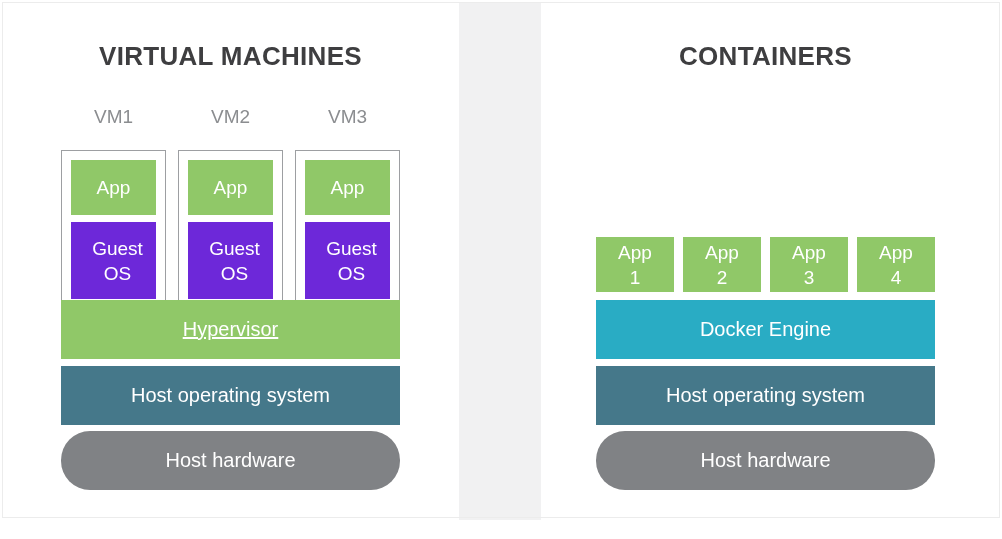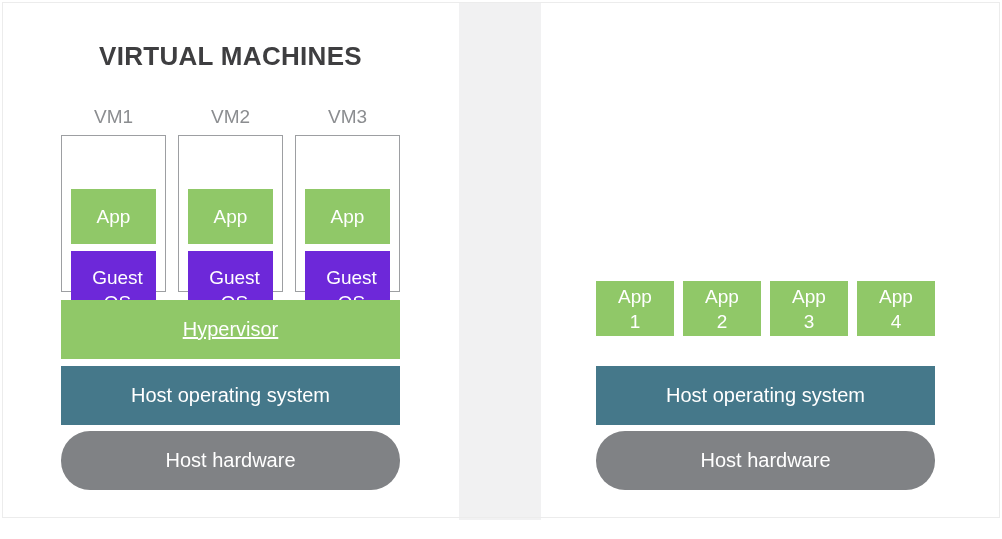--- a/index.html
+++ b/index.html
@@ -61,40 +61,39 @@
   .vm-col.c0 { left: 0; }
   .vm-col.c1 { left: 117px; }
   .vm-col.c2 { left: 234px; }
 
   .vm-label {
     height: 26px;
     line-height: 26px;
     text-align: center;
     font-size: 19px;
     color: #8b8d90;
-    margin-bottom: 5px;
+    margin-bottom: 20px;
   }
 
   .vm-box {
     height: 157px;
     background: #ffffff;
     border: 1px solid #9d9fa2;
     padding: 9px;
   }
 
   .cell {
     display: flex;
     align-items: center;
     justify-content: center;
     text-align: center;
     color: #ffffff;
     font-size: 19px;
     line-height: 25px;
     white-space: pre-line;
-    margin-top: 44px;
   }
 
   .app-cell   { height: 55px; background: #90c868; }
   .guest-cell { height: 77px; background: #6d28d9; margin-top: 7px; padding-left: 8px; }
 
   
   .bar {
     position: absolute;
     left: 0;
     width: 339px;
@@ -165,29 +164,31 @@
 OS</div>
       </div>
     </div>
 
     <div class="bar row0 bar-green">Hypervisor</div>
     <div class="bar row1 bar-teal">Host operating system</div>
     <div class="bar row2 bar-gray">Host hardware</div>
   </section>
 
   <section class="panel panel-right">
+    <h1 class="panel-title">CONTAINERS</h1>
 
     <div class="apps-row">
       <div class="cell app-tile">App
 1</div>
       <div class="cell app-tile">App
 2</div>
       <div class="cell app-tile">App
 3</div>
       <div class="cell app-tile">App
 4</div>
     </div>
 
+    <div class="bar row0 bar-cyan">Docker Engine</div>
     <div class="bar row1 bar-teal">Host operating system</div>
     <div class="bar row2 bar-gray">Host hardware</div>
   </section>
 
 </div>
 
 </body></html>

